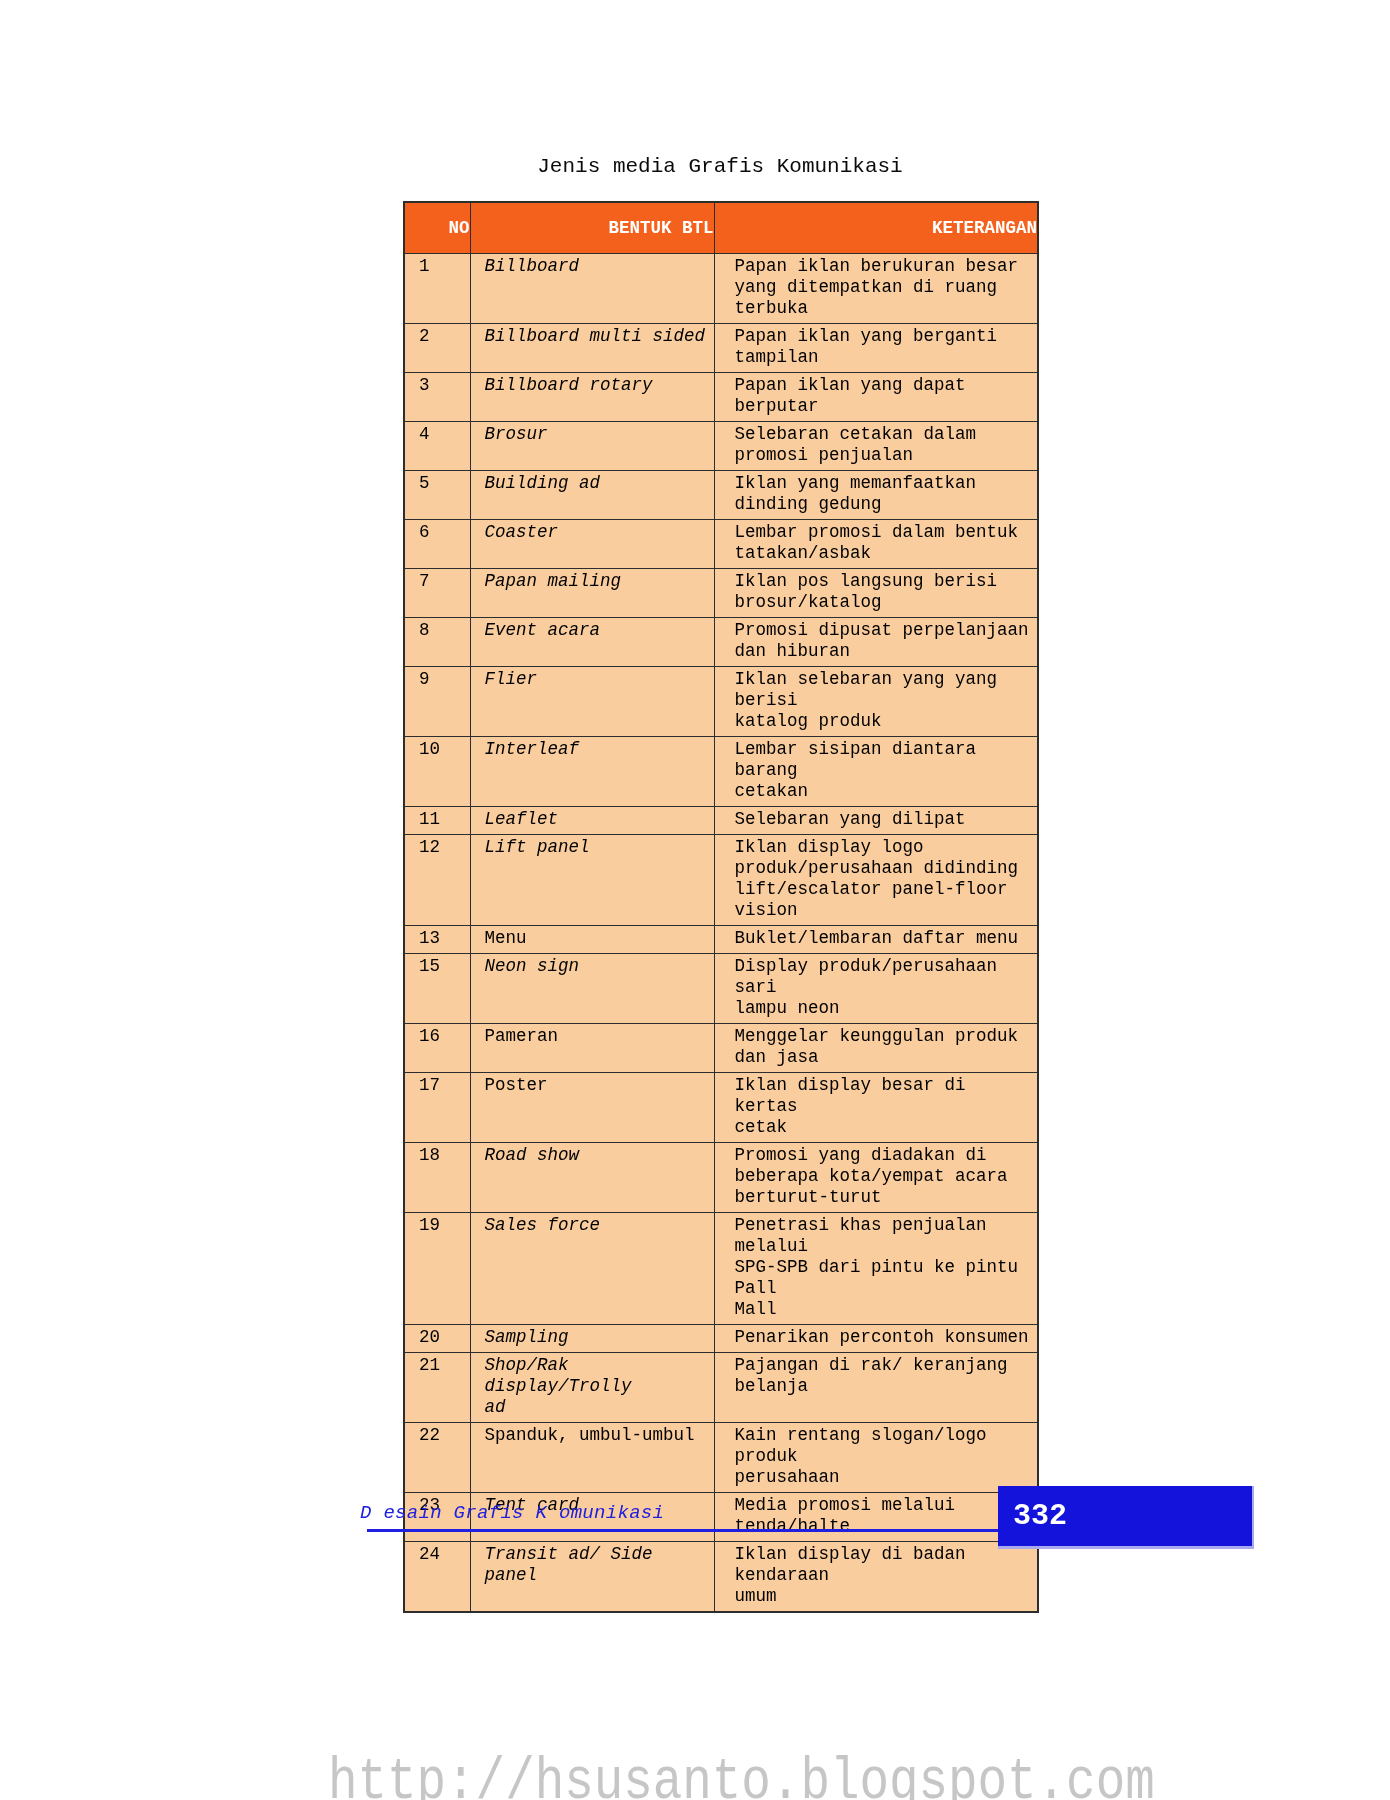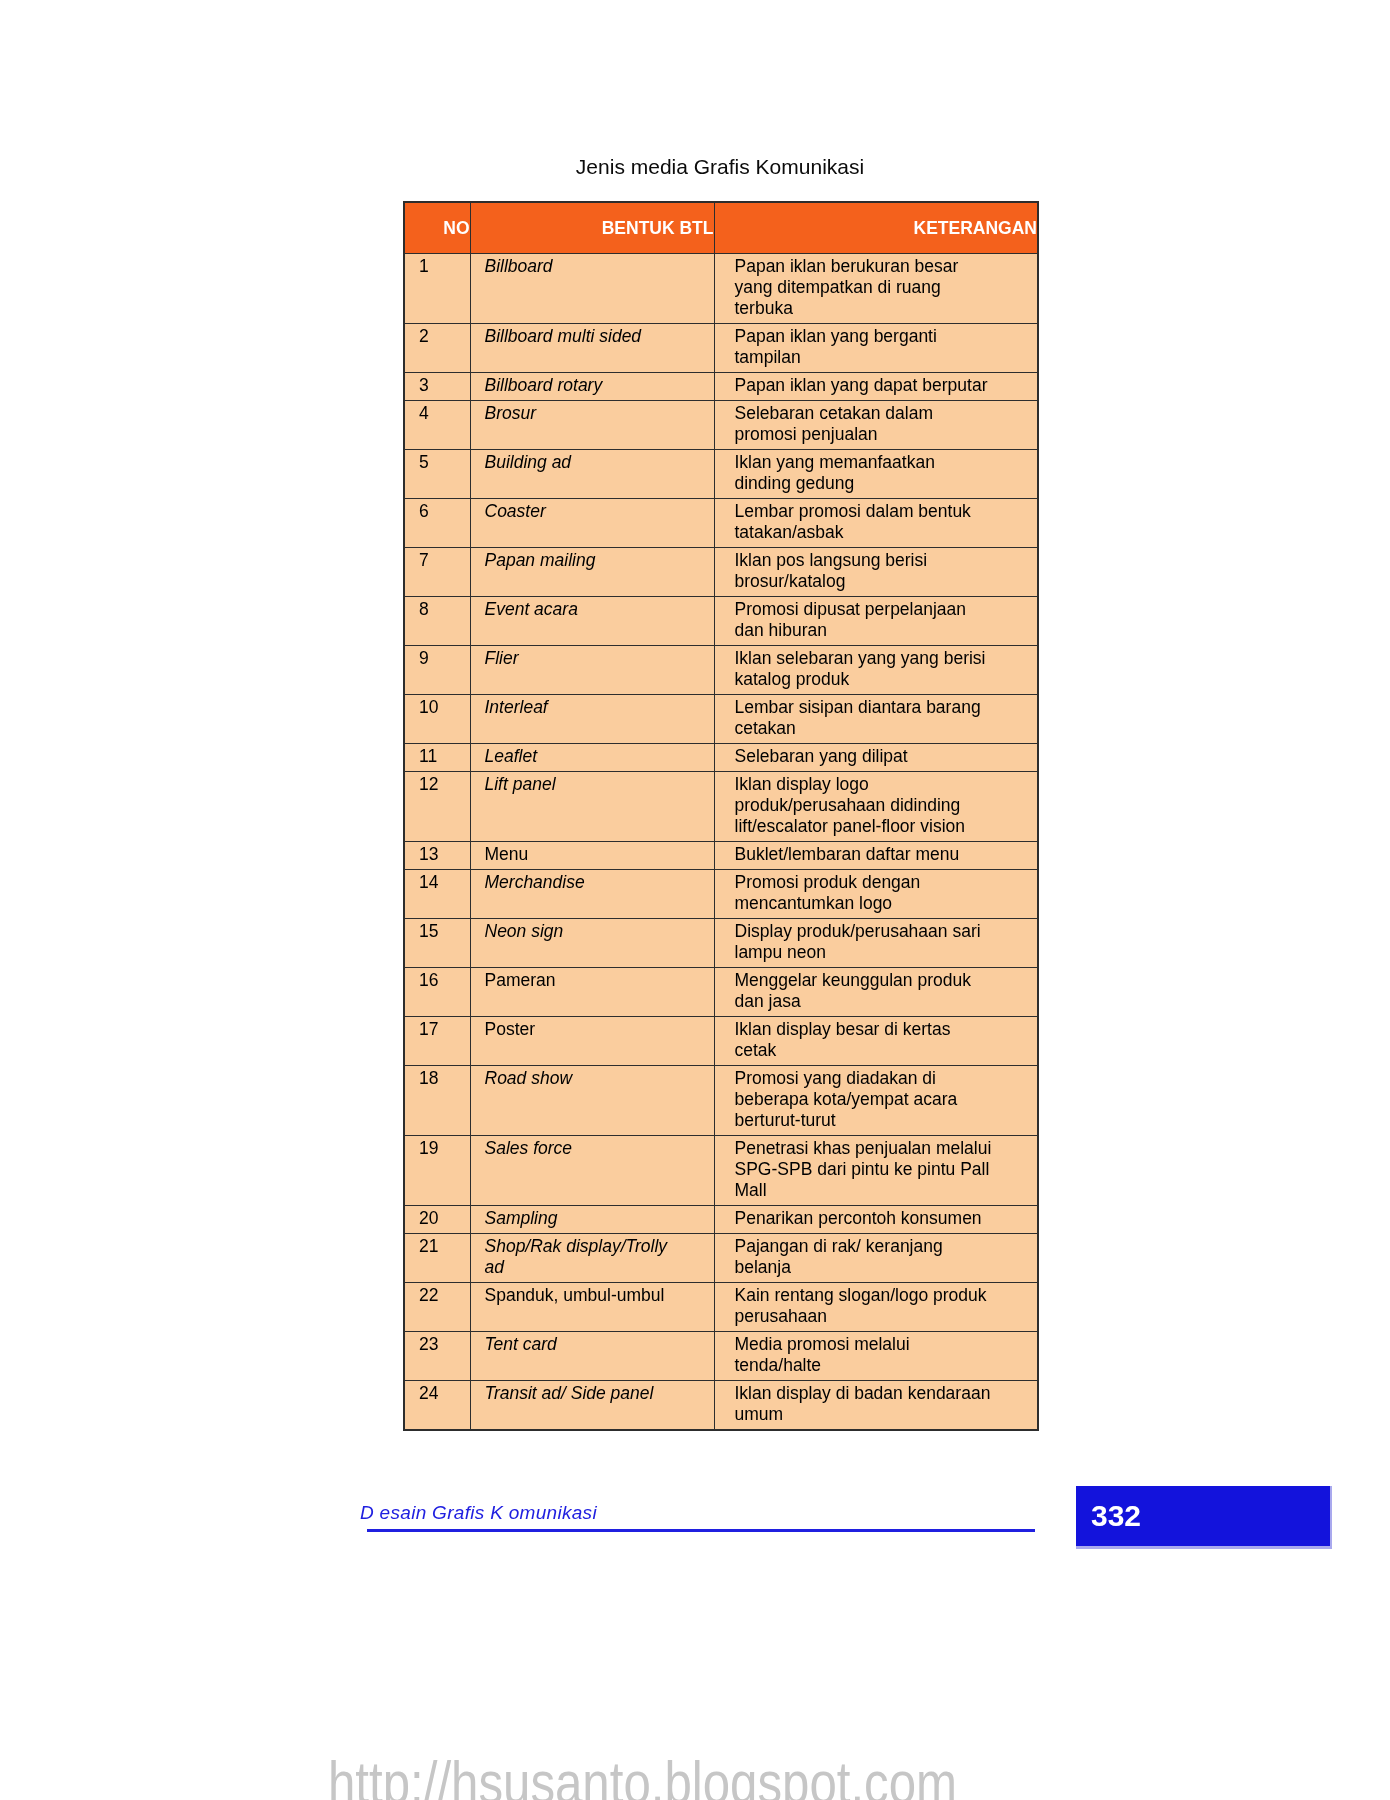--- a/index.html
+++ b/index.html
@@ -3,21 +3,21 @@
 <meta charset="utf-8">
 <style>
   html, body { margin: 0; padding: 0; background: #ffffff; }
 
   .page {
     position: relative;
     width: 1390px;
     height: 1800px;
     background: #ffffff;
     overflow: hidden;
-    font-family: Liberation Sans, sans-serif;
+    font-family: Liberation Mono, monospace;
     color: #000;
   }
 
   .title {
     position: absolute;
     left: 403px;
     top: 154px;
     width: 634px;
     text-align: center;
     font-size: 21px;
@@ -78,21 +78,21 @@
     position: absolute;
     left: 367px;
     top: 1529px;
     width: 668px;
     height: 3px;
     background: var(--footer-blue, #2020E0);
   }
 
   .page-box {
     position: absolute;
-    left: 1076px;
+    left: 998px;
     top: 1486px;
     width: 256px;
     height: 63px;
     box-sizing: border-box;
     background: var(--page-box-bg, #1313DC);
     border-right: 2px solid var(--box-border, #A9A9EE);
     border-bottom: 3px solid var(--box-border, #A9A9EE);
     color: #ffffff;
     font-weight: bold;
     font-size: 30px;
@@ -216,26 +216,20 @@
 produk/perusahaan didinding
 lift/escalator panel-floor vision</td>
     </tr>
 
     <tr>
       <td class="no-cell">13</td>
       <td class="bentuk-cell">Menu</td>
       <td class="keterangan-cell">Buklet/lembaran daftar menu</td>
     </tr>
 
-    <tr>
-      <td class="no-cell">14</td>
-      <td class="bentuk-cell italic">Merchandise</td>
-      <td class="keterangan-cell">Promosi produk dengan
-mencantumkan logo</td>
-    </tr>
 
     <tr>
       <td class="no-cell">15</td>
       <td class="bentuk-cell italic">Neon sign</td>
       <td class="keterangan-cell">Display produk/perusahaan sari
 lampu neon</td>
     </tr>
 
     <tr>
       <td class="no-cell">16</td>

